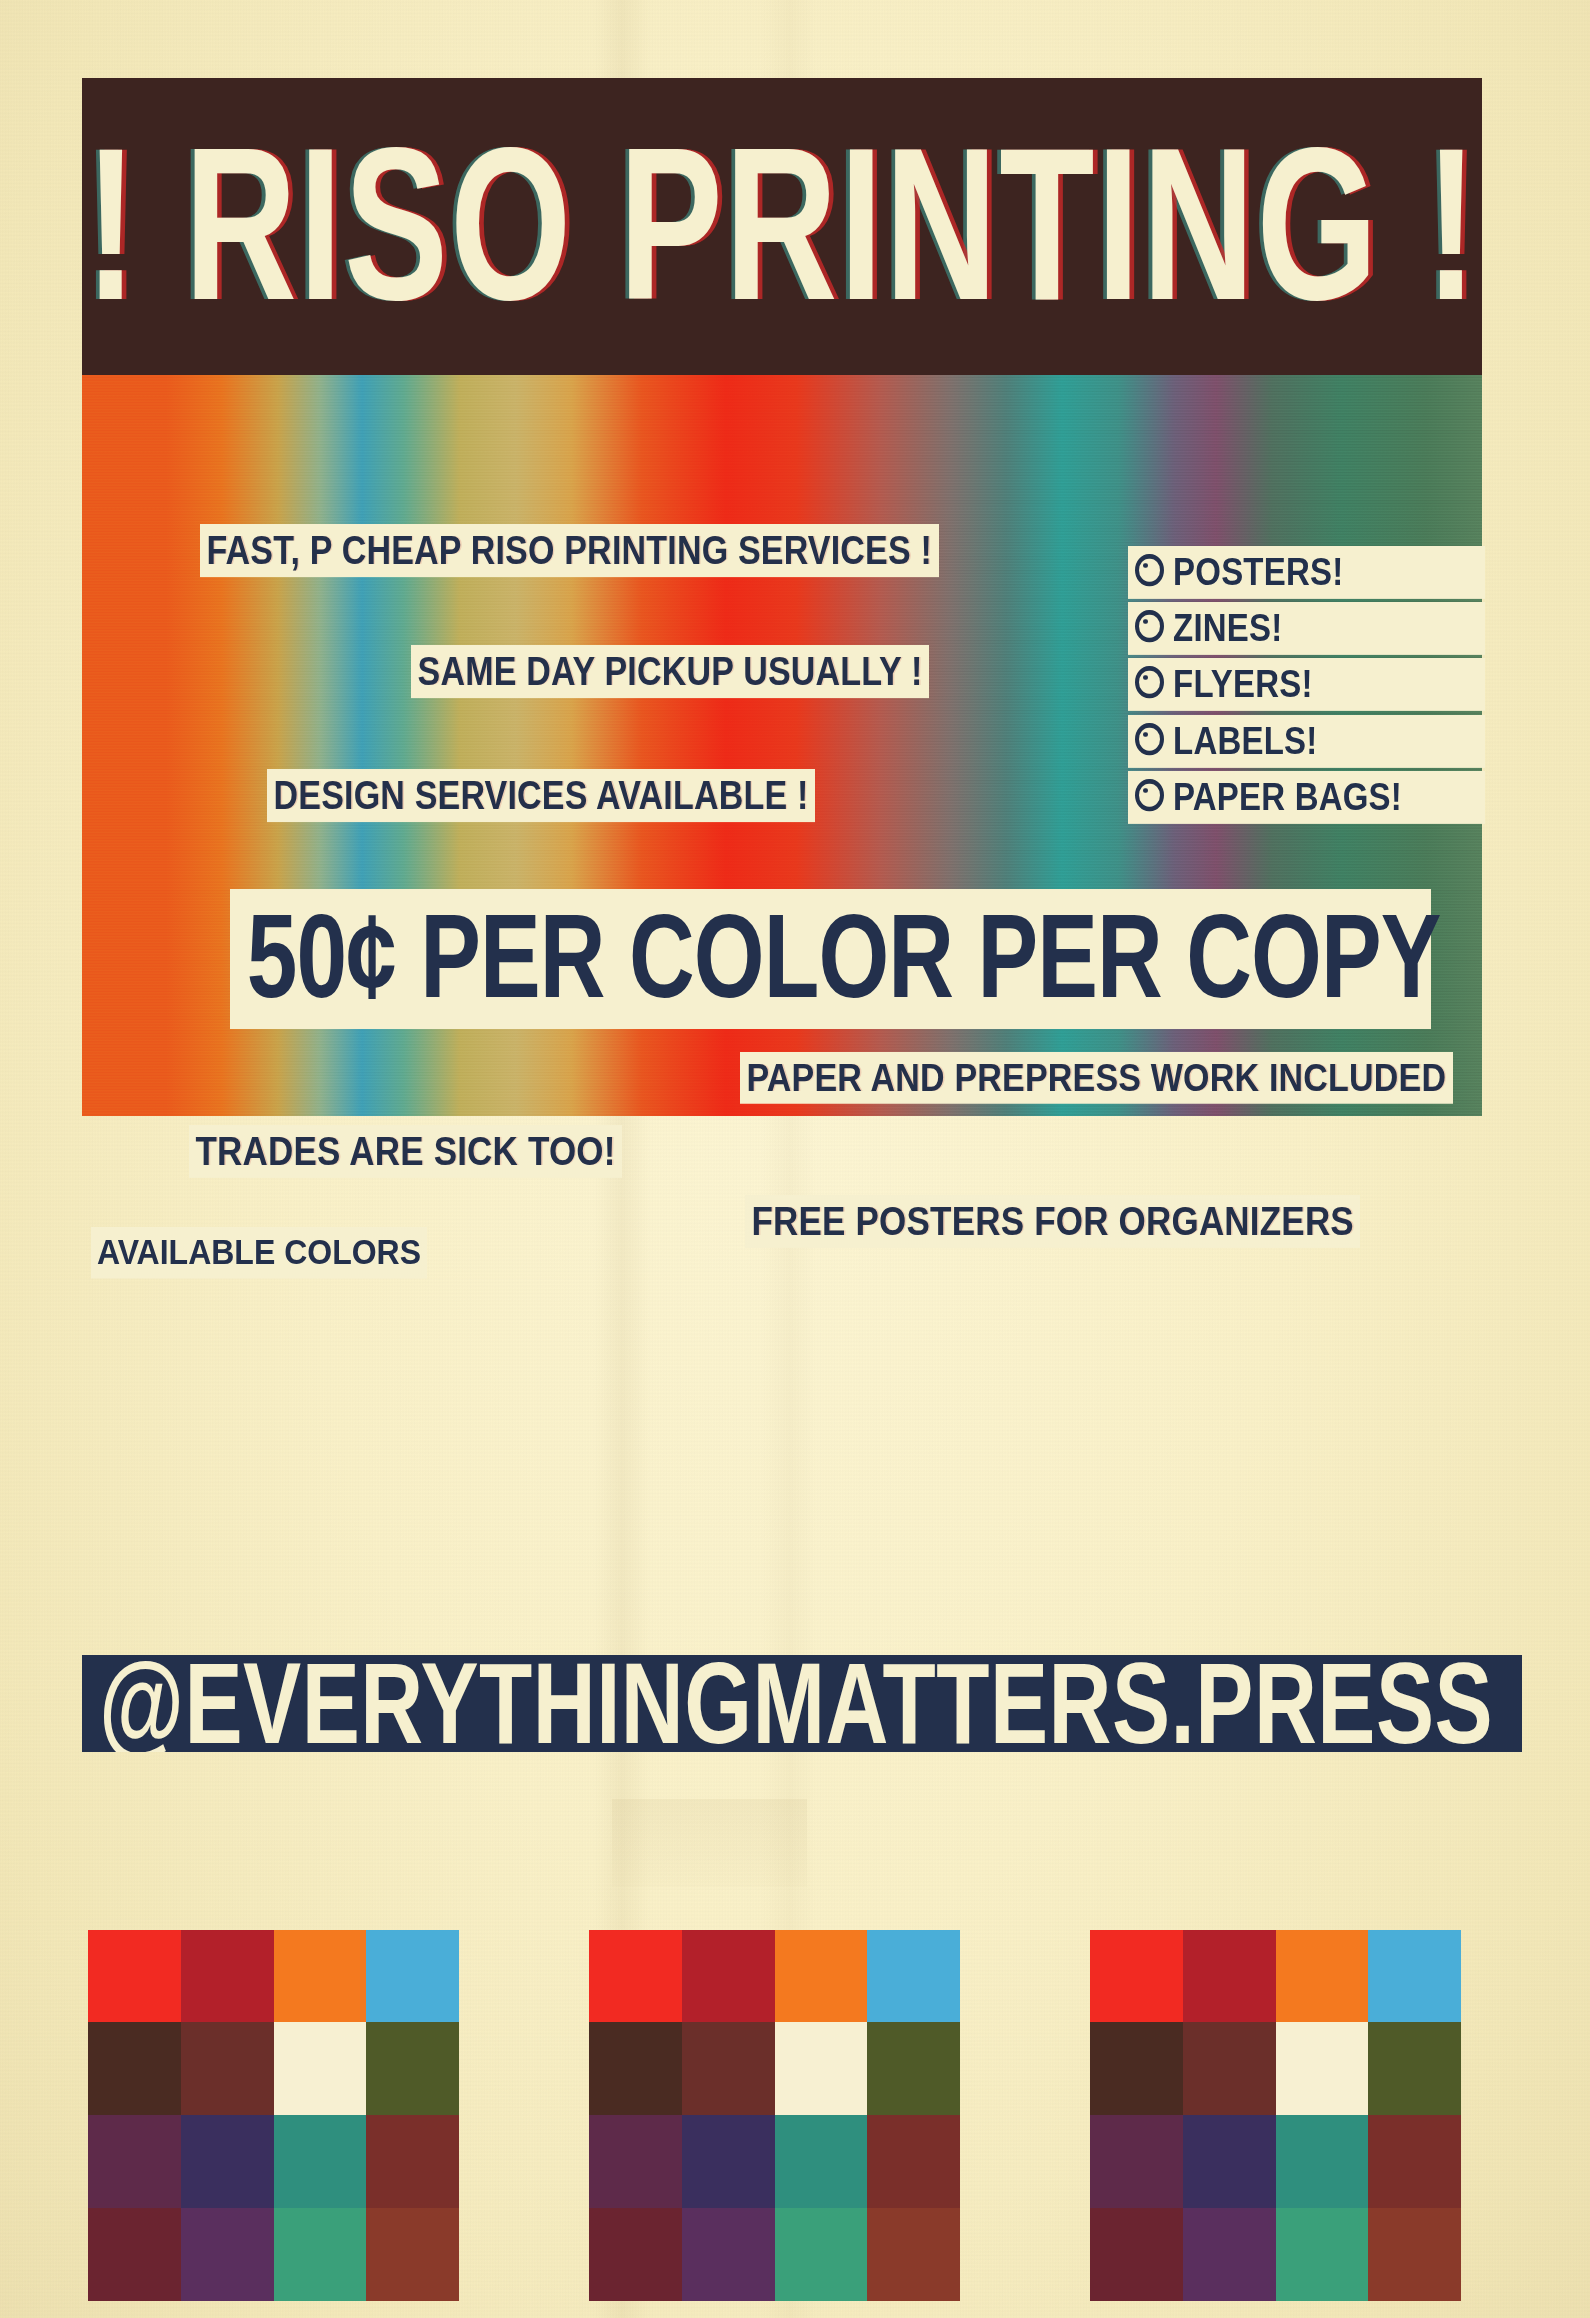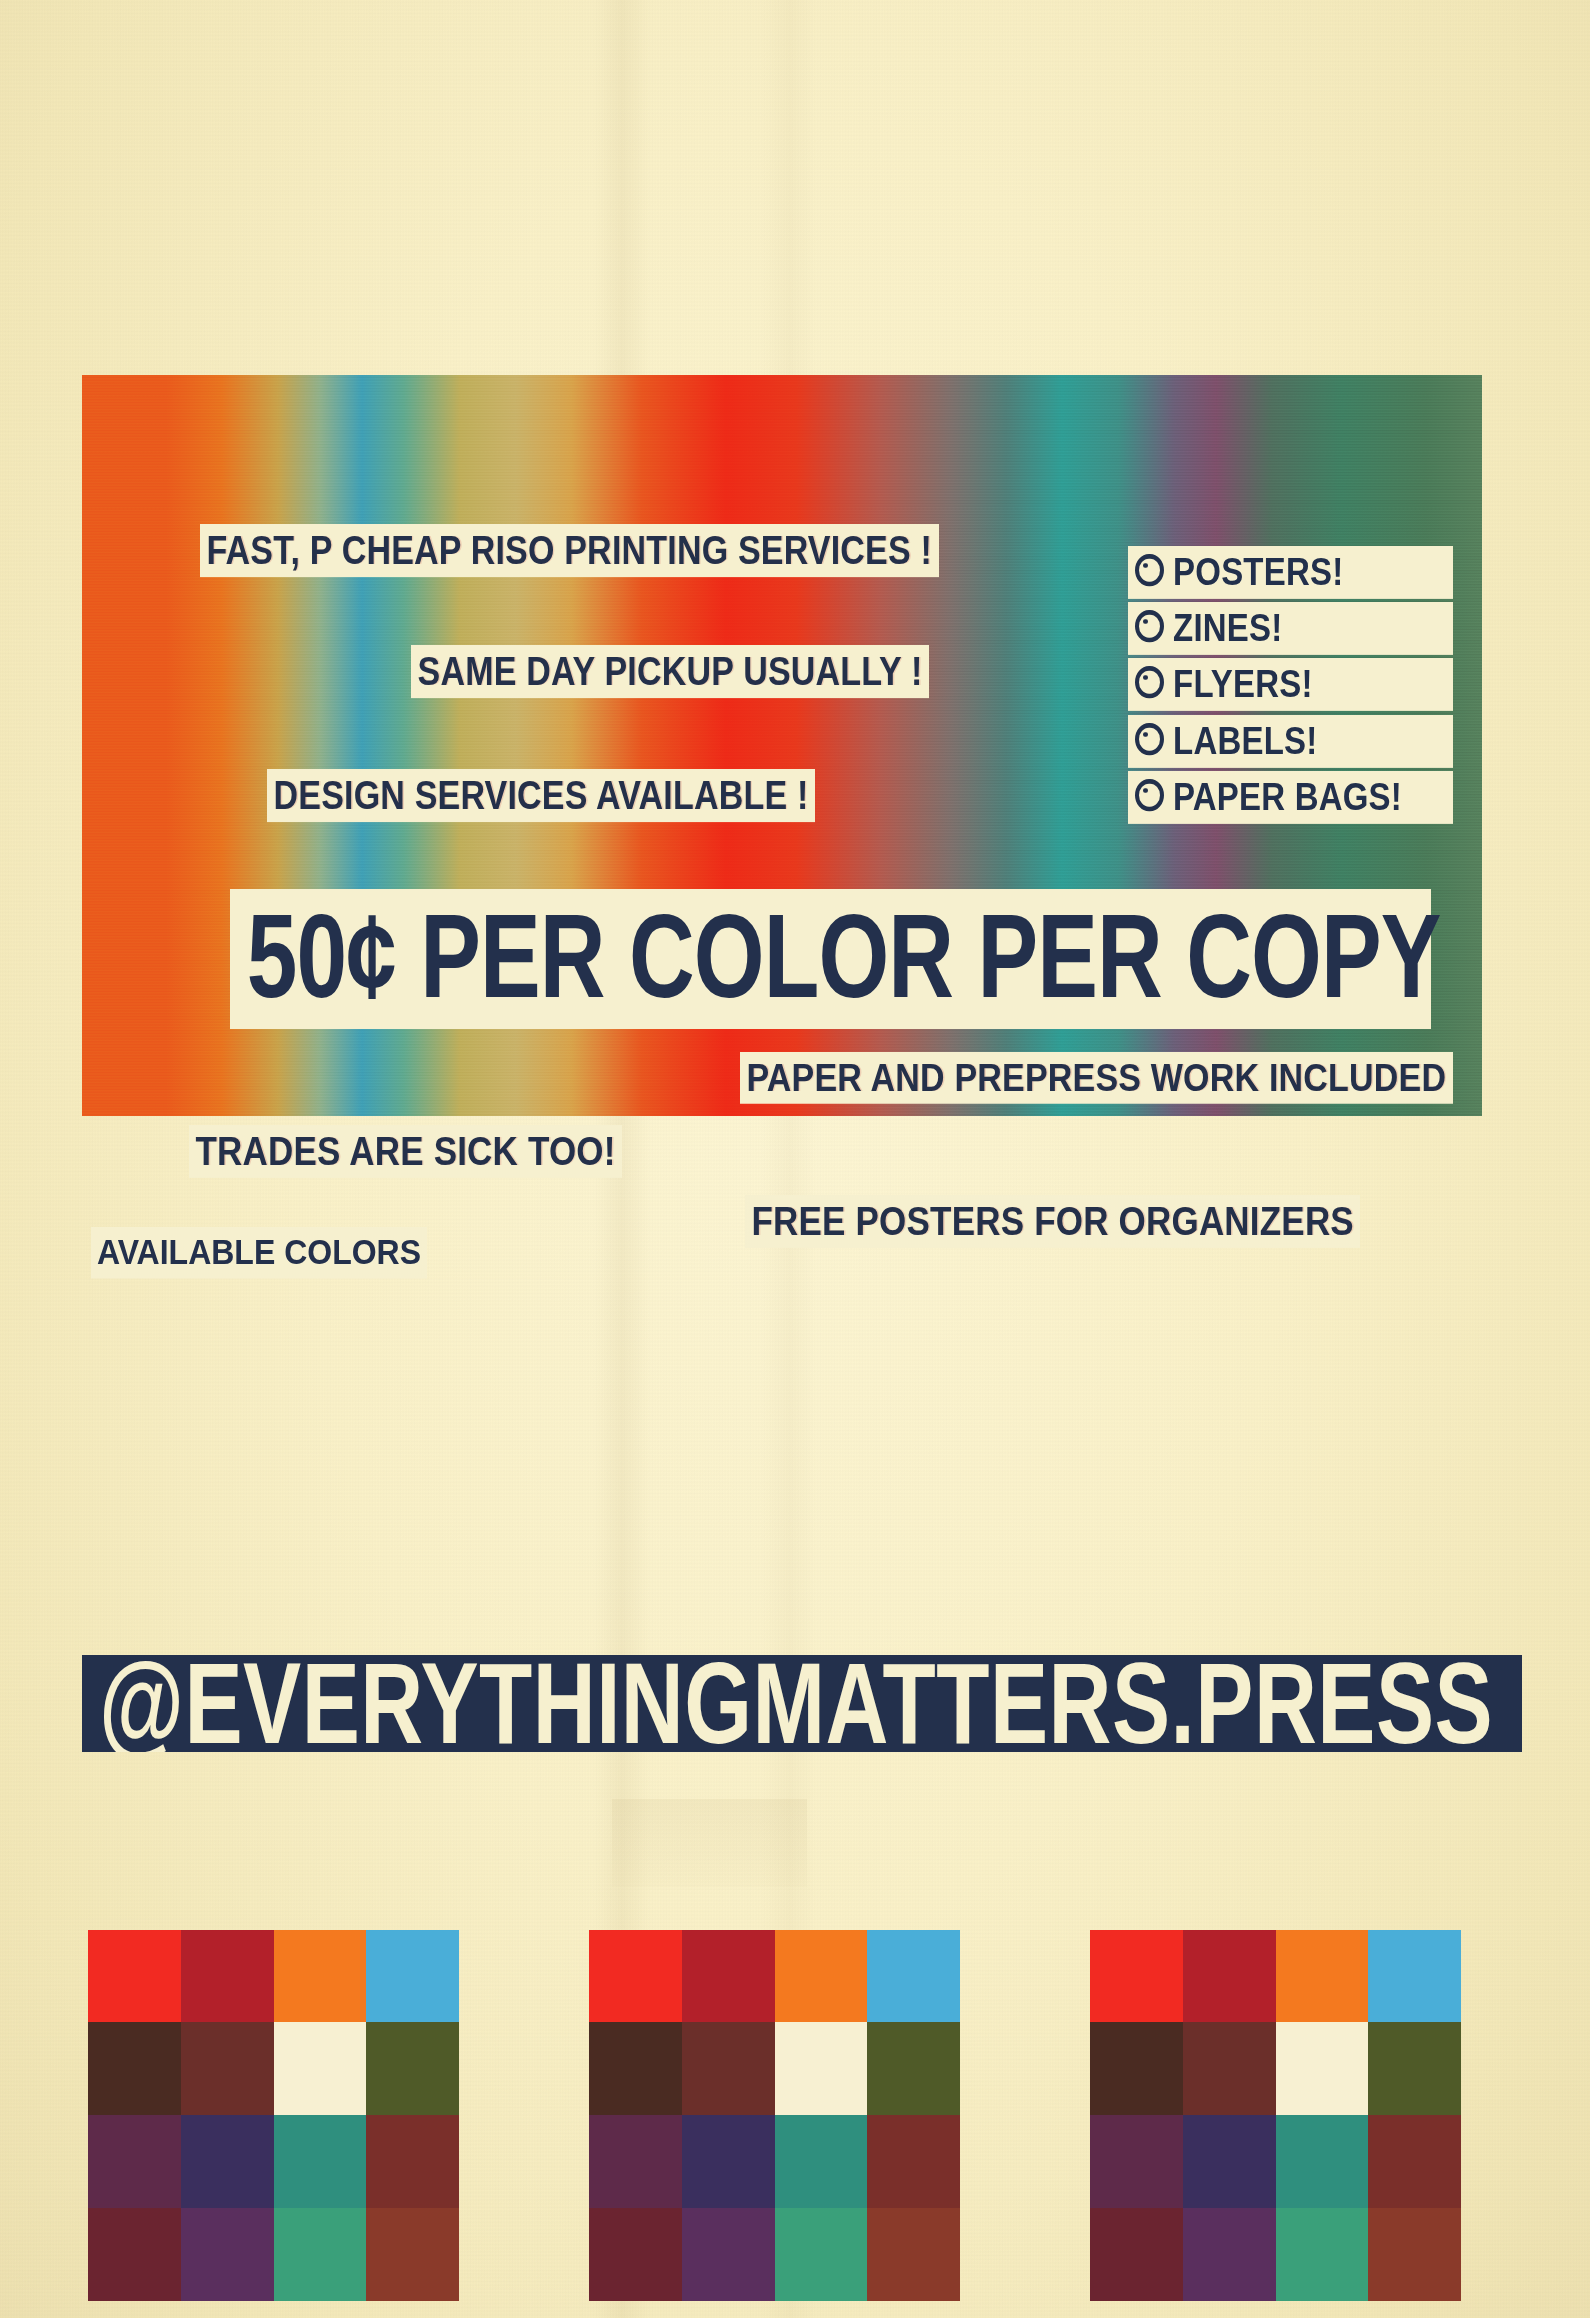--- a/index.html
+++ b/index.html
@@ -164,21 +164,21 @@
   }
 
   .svc1 { left: 118px; top: 446px; font-size: 34px; transform: scaleY(1.18); transform-origin: left top; }
   .svc2 { left: 329px; top: 567px; font-size: 34px; transform: scaleY(1.18); transform-origin: left top; }
   .svc3 { left: 185px; top: 691px; font-size: 34px; transform: scaleY(1.18); transform-origin: left top; }
 
   .bulletlist {
     position: absolute;
     left: 1046px;
     top: 468px;
-    width: 325px;
+    width: 357px;
   }
   .bullet {
     position: relative;
     display: block;
     background: #f6f0cf;
     color: #22304c;
     font-weight: bold;
     font-size: 33px;
     line-height: 1.0;
     padding: 5.6px 7.4px 7.4px 7.4px;
@@ -358,20 +358,23 @@
 </style>
 </head>
 <body>
 
 <div class="paper"></div>
 <div class="fold" style="left:594px;"></div>
 <div class="fold" style="left:761px; opacity:.6;"></div>
 
 <div class="poster">
 
+  <div class="titlebar">
+    <div class="title">! RISO PRINTING !</div>
+  </div>
 
   <div class="gradpanel">
     <div class="gradnoise"></div>
   </div>
   <div class="gradpanel2">
     <div class="gradnoise"></div>
   </div>
 
   <div class="chip svc1">FAST, P CHEAP RISO PRINTING SERVICES !</div>
   <div class="chip svc2">SAME DAY PICKUP USUALLY   !</div>

